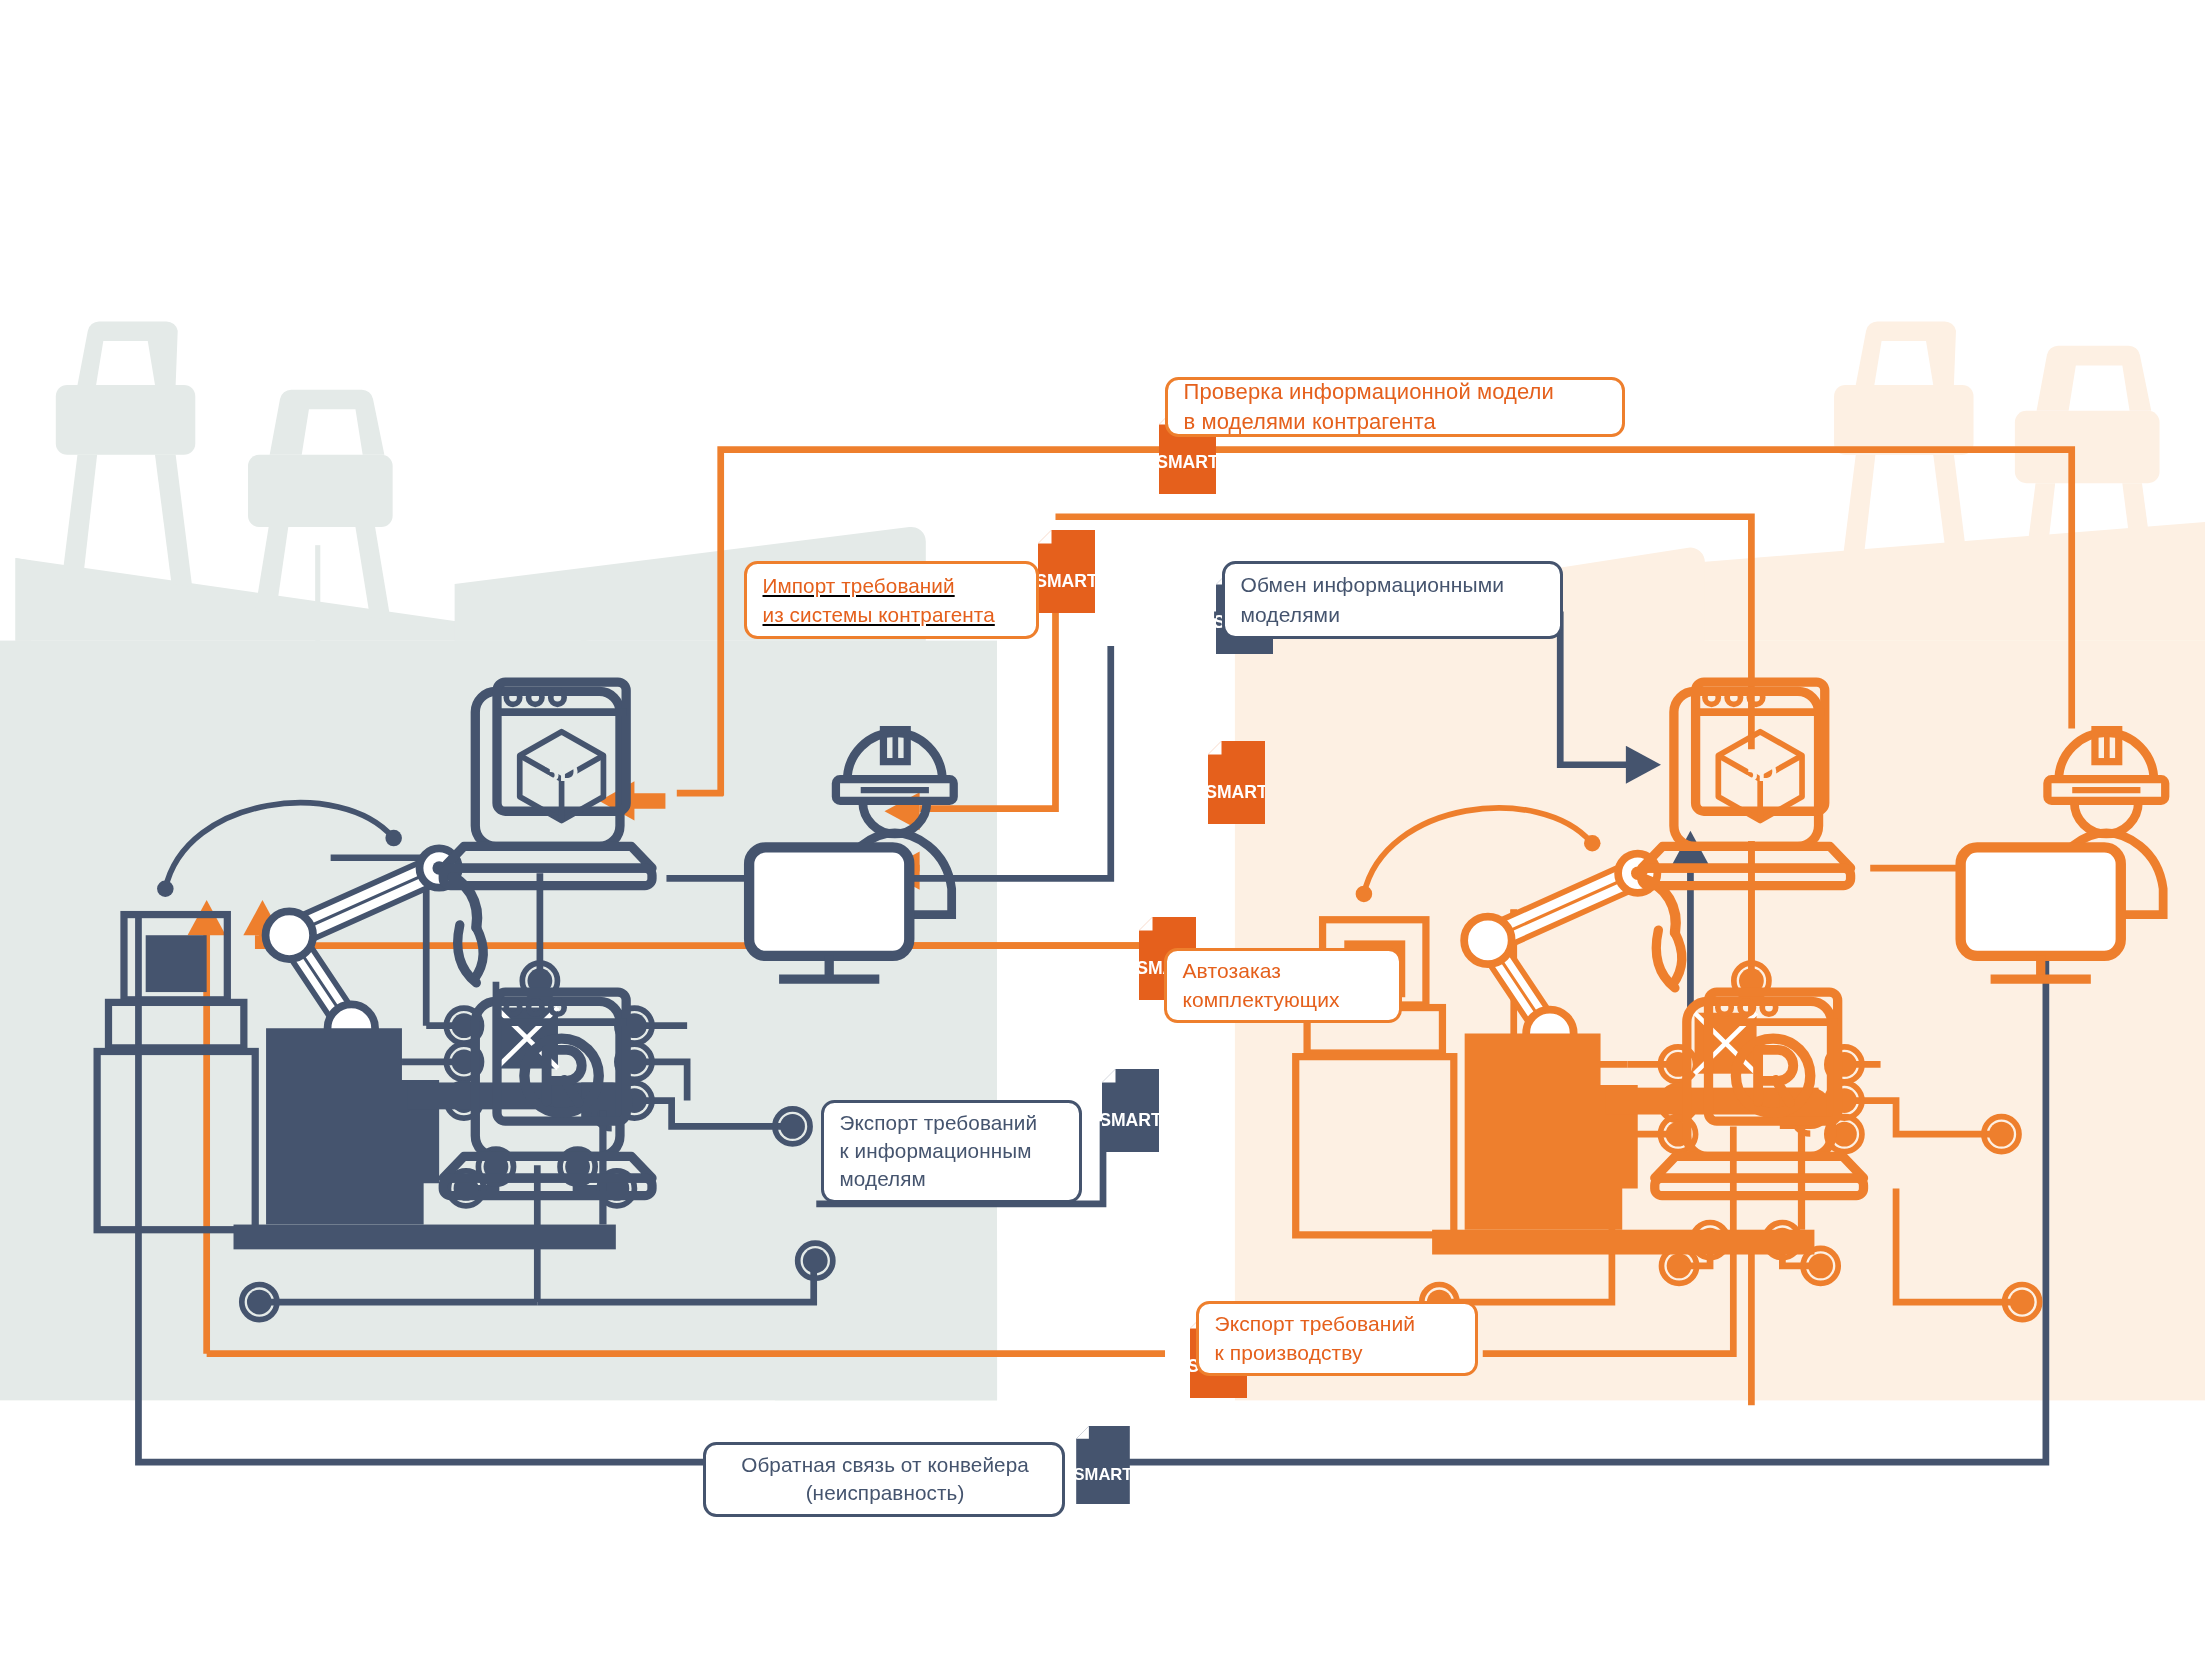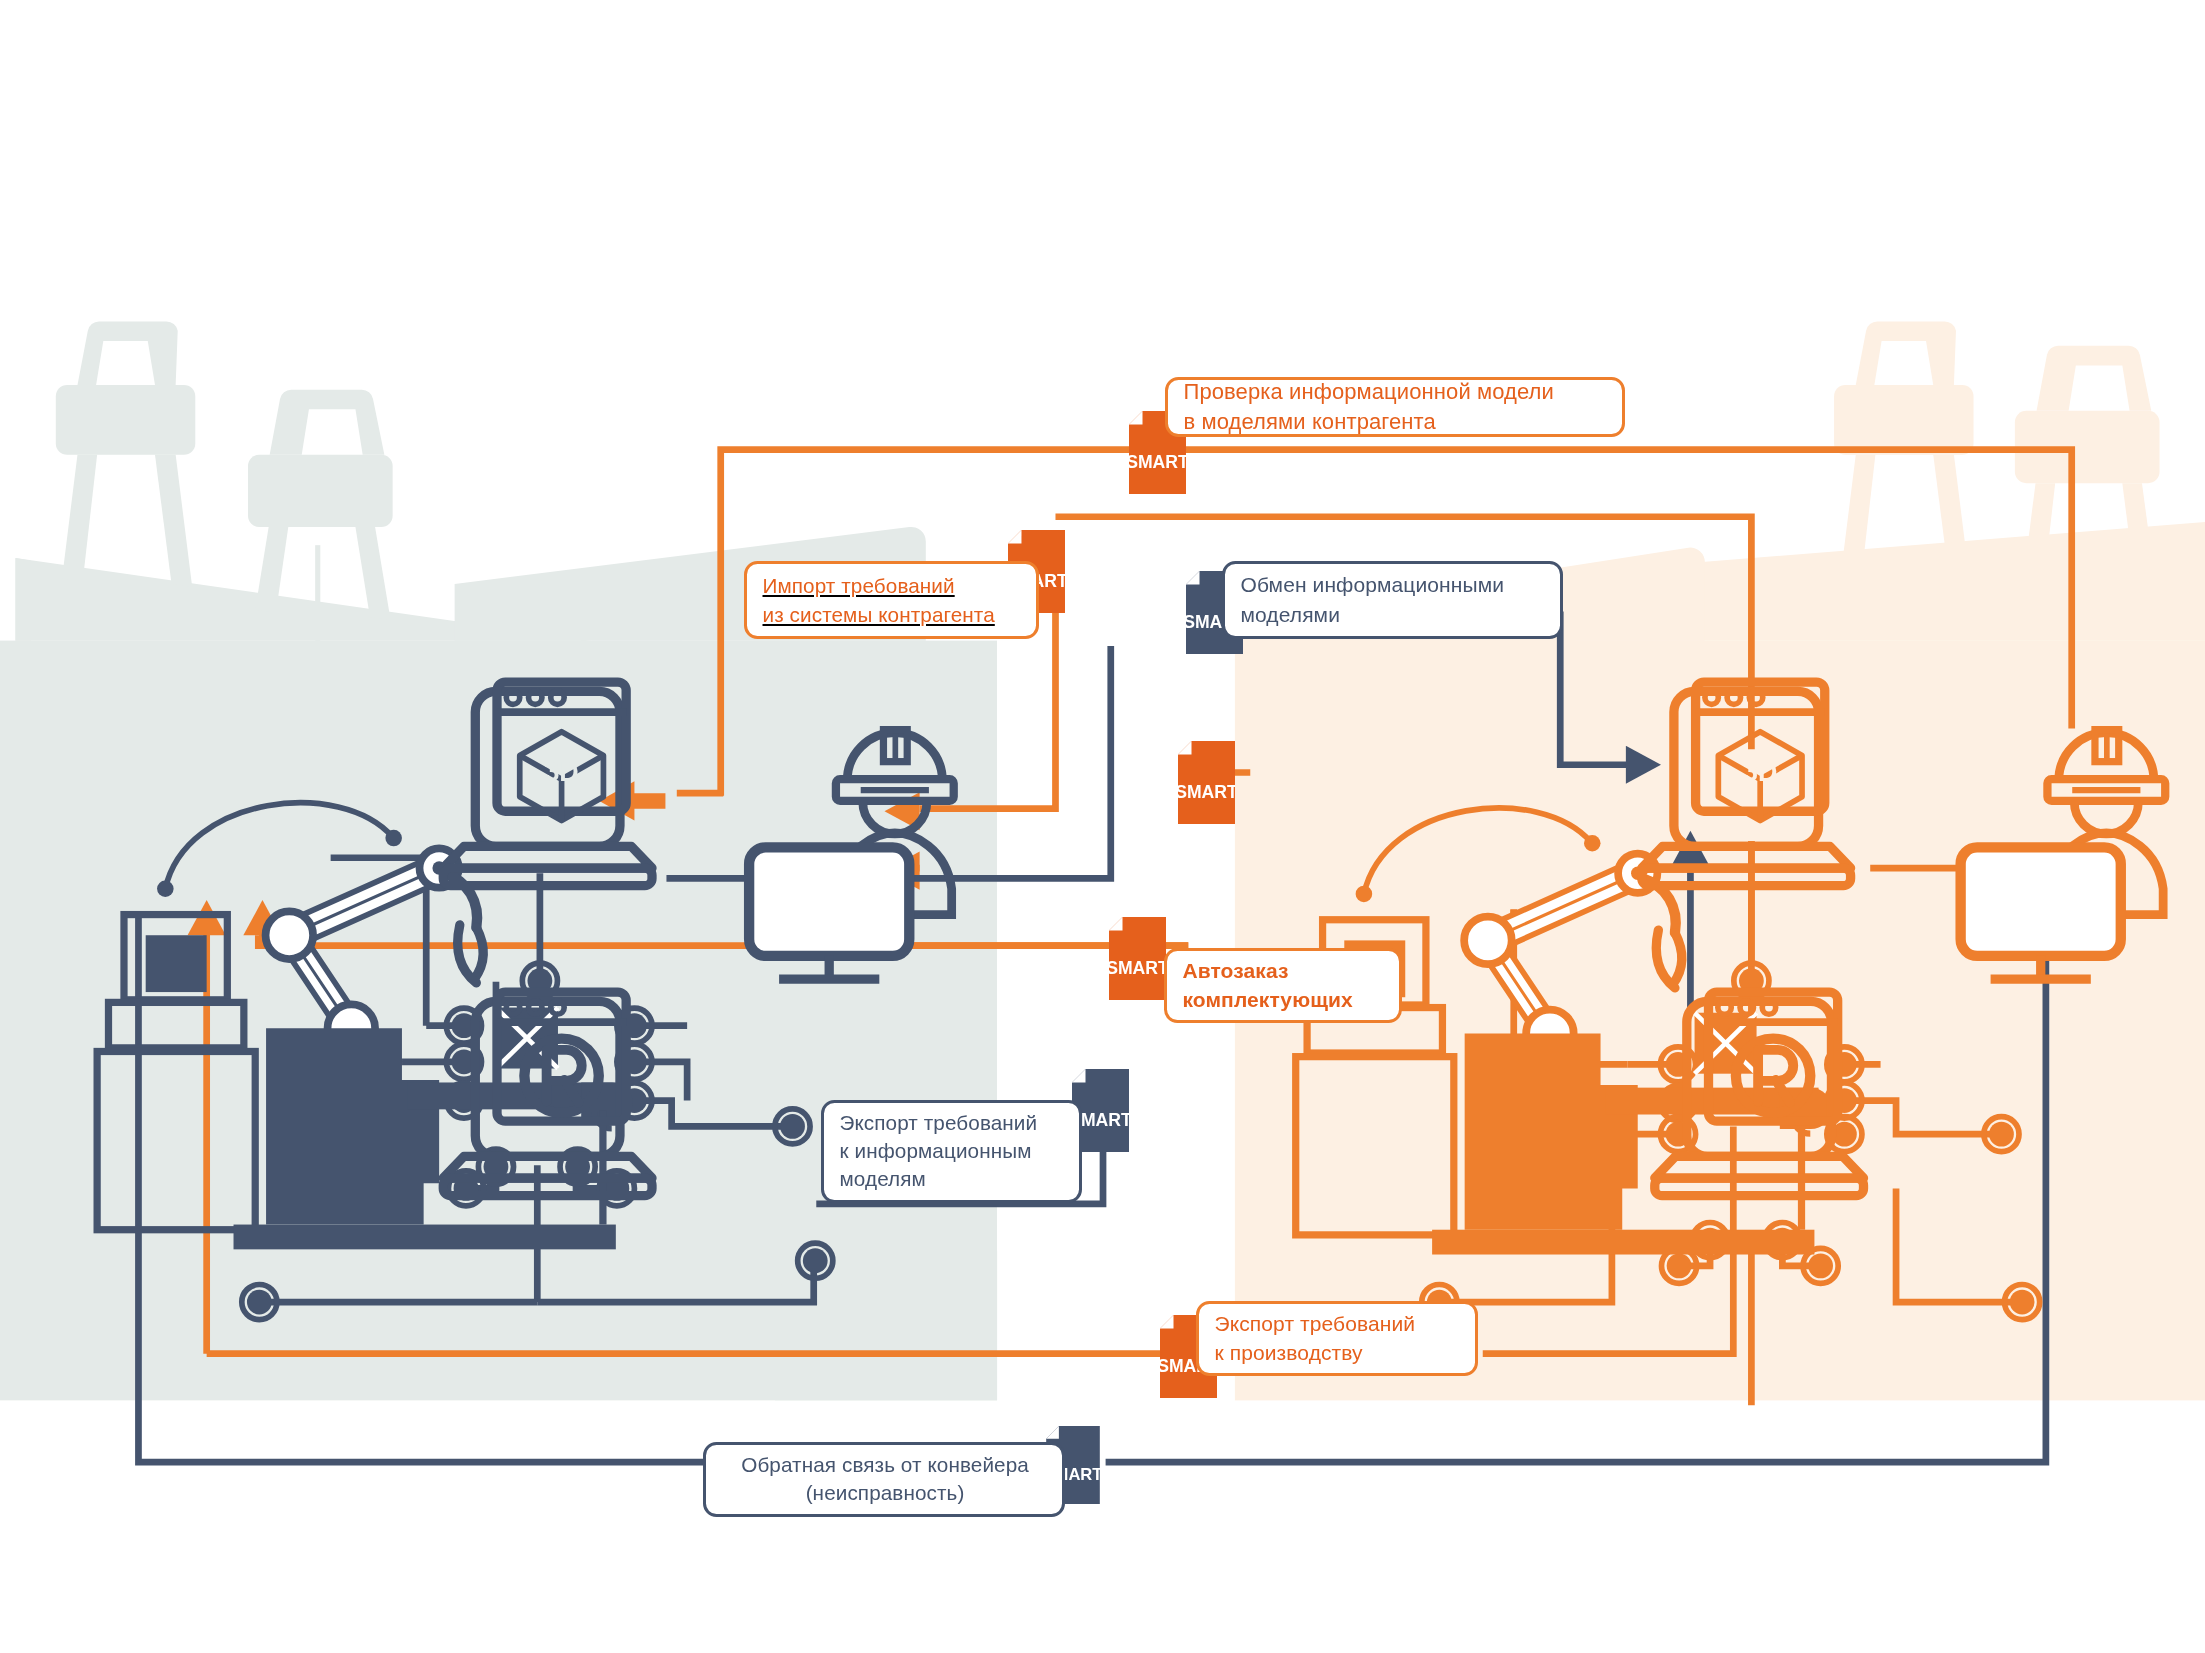--- a/index.html
+++ b/index.html
@@ -5,21 +5,21 @@
   html,body{margin:0;padding:0;background:#ffffff;}
   body{font-family:"Liberation Sans", sans-serif;}
   #stage{position:relative;width:2205px;height:1654px;background:#ffffff;overflow:hidden;}
   #stage svg{position:absolute;top:0;left:0;}
   .lbl{position:absolute;box-sizing:border-box;background:#ffffff;border-style:solid;border-width:3.6px;border-radius:13.4px;display:flex;flex-direction:column;justify-content:center;padding:8.3px 13.4px 9.3px 15.5px;}
   .lbl span{display:block;white-space:nowrap;letter-spacing:0.1px;}
   .lbl.orange{border-color:#EE7F2D;}
   .lbl.orange span{color:#E5601C;}
   .lbl.navy{border-color:#45546E;}
   .lbl.navy span{color:#45546E;}
-  .smart{position:absolute;display:flex;align-items:center;justify-content:center;}
+  .smart{position:absolute;display:flex;align-items:center;justify-content:center;margin-left:30px;}
 </style>
 </head>
 <body>
 
 <div id="stage">
 
 <svg width="2205" height="1654" viewBox="0 0 4268 3201">
   <defs>
     <g id="robotShape">
 
@@ -402,21 +402,21 @@
 <div class="lbl orange" style="left:744px;top:561px;width:295px;height:78px;font-size:20.7px;line-height:29px;text-decoration:underline;">
   <span>Импорт требований</span>
   <span>из системы контрагента</span>
 </div>
 
 <div class="lbl navy" style="left:1222px;top:561px;width:341px;height:78px;font-size:21px;line-height:29.5px;">
   <span>Обмен информационными</span>
   <span>моделями</span>
 </div>
 
-<div class="lbl orange" style="left:1164px;top:948px;width:238px;height:75px;font-size:21px;line-height:29px;font-weight:bold;">
+<div class="lbl orange" style="left:1164px;top:948px;width:238px;height:75px;font-size:21px;line-height:29px;">
   <span>Автозаказ</span>
   <span>комплектующих</span>
 </div>
 
 <div class="lbl navy" style="left:821px;top:1100px;width:261px;height:103px;font-size:20.7px;line-height:28px;">
   <span>Экспорт требований</span>
   <span>к информационным</span>
   <span>моделям</span>
 </div>
 

